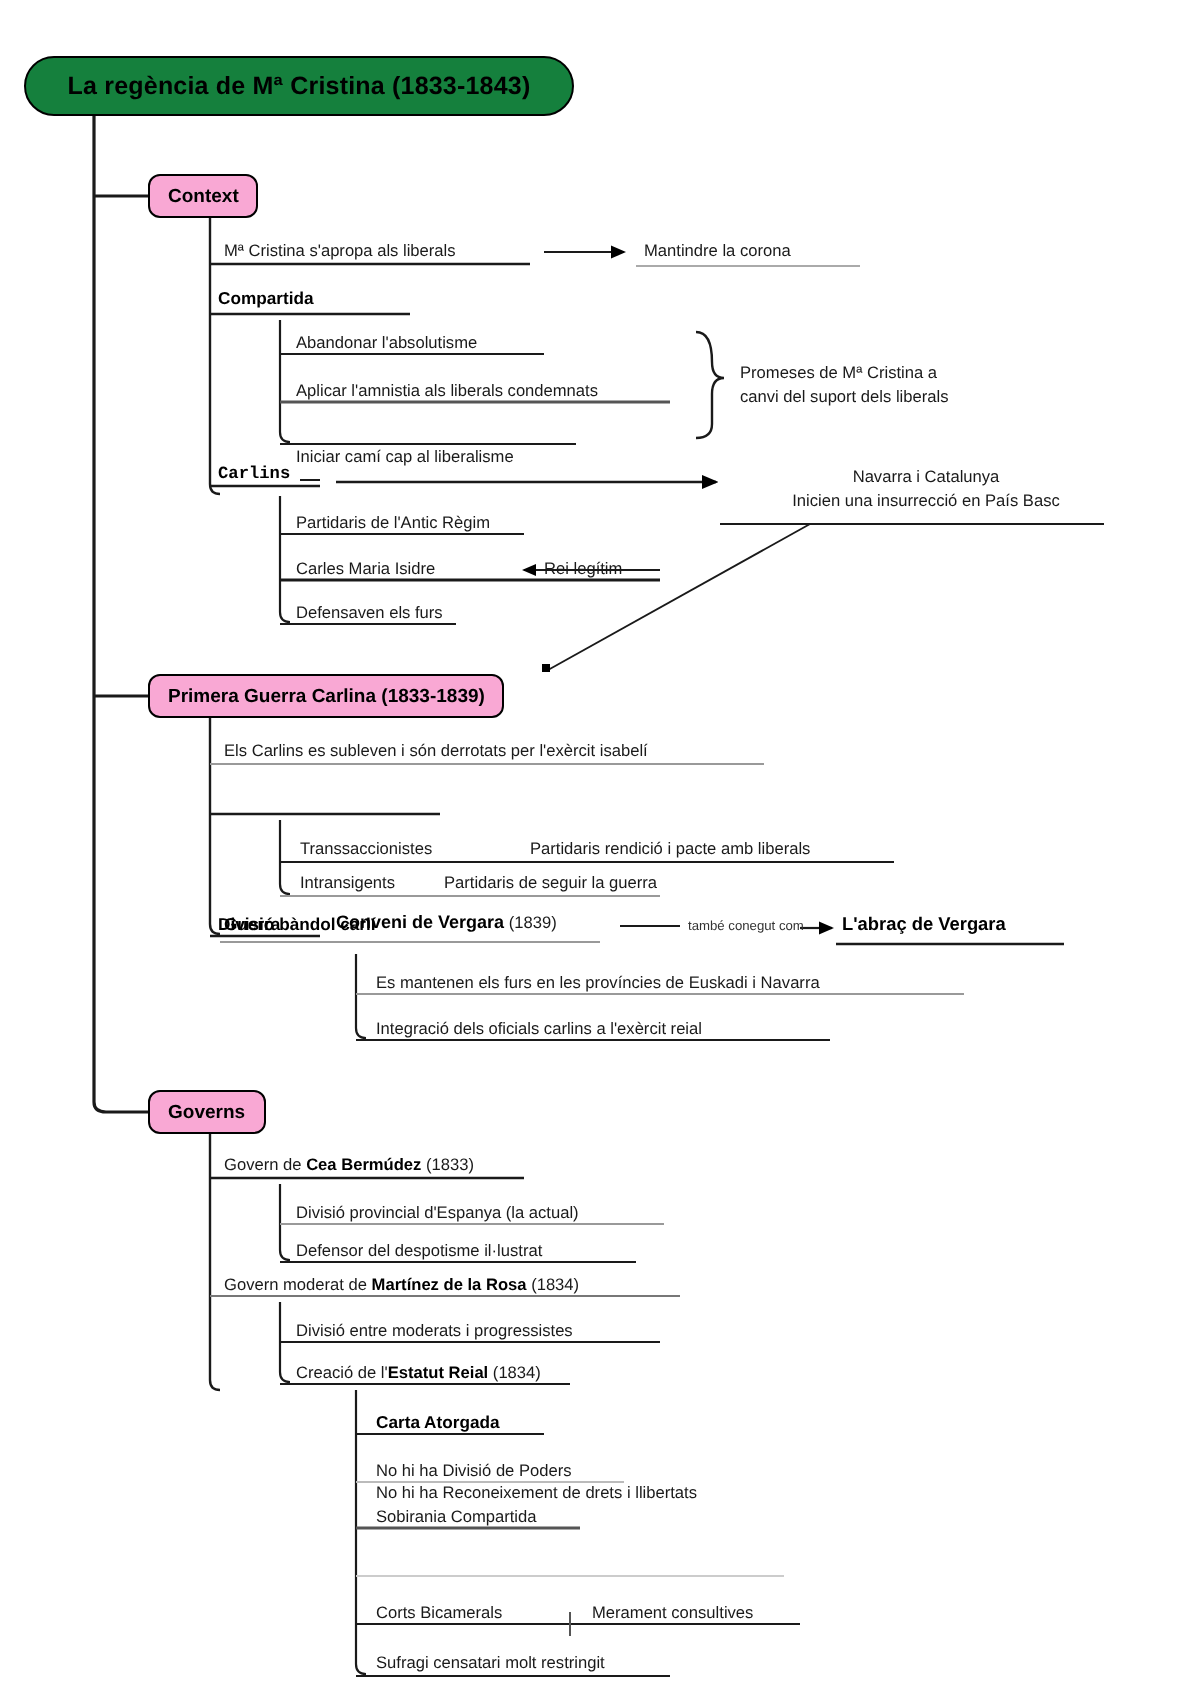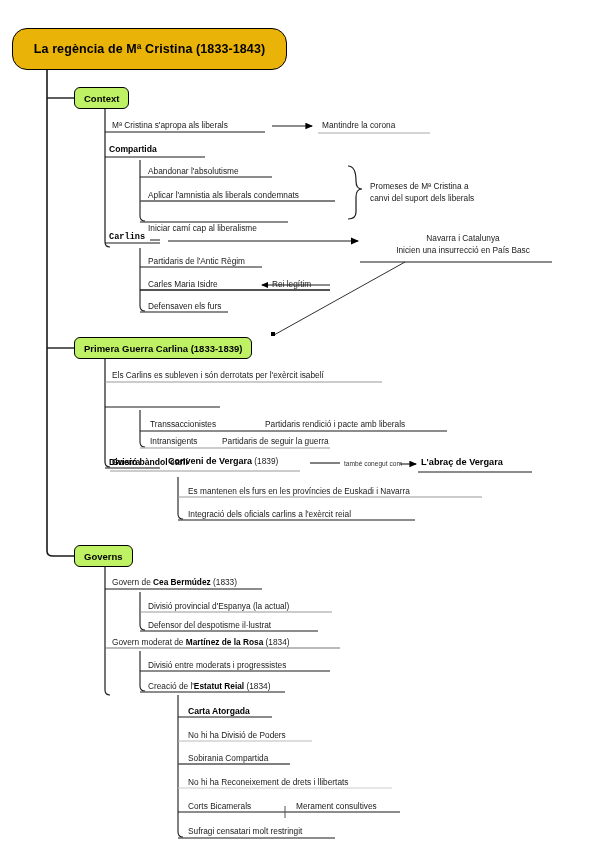--- a/index.html
+++ b/index.html
@@ -17,39 +17,39 @@
   svg#wires{
     position:absolute;
     left:0; top:0;
     width:599px; height:848px;
     pointer-events:none;
   }
   
   .root-box{
     position:absolute;
     left:12px; top:28px;
-    width:275px; height:42px;
+    width:275px; height:30px;
     border:1.6px solid #000;
     border-radius:15px;
     box-sizing:border-box;
-    background:#eab308;
+    background:#15803d;
     display:flex; align-items:center; justify-content:center;
   }
   .root-box .lbl{
     font-size:12.5px;
     font-weight:bold;
     letter-spacing:.1px;
   }
   
   .l1-box{
     position:absolute;
     border:1.4px solid #000;
     border-radius:6px;
     box-sizing:border-box;
-    background:#bef264;
+    background:#f9a8d4;
     height:22px;
     display:flex; align-items:center; justify-content:center;
   }
   .l1-box .lbl{
     font-size:9.5px;
     font-weight:bold;
     padding:0 9px;
   }
   
   .leaf{
@@ -259,18 +259,18 @@
 
   <div class="leaf" style="left:148px; top:661px;">Divisió entre moderats i progressistes</div>
 
   <div class="leaf" style="left:148px; top:682px;">
     <span>Creació de l'</span><span class="bold">Estatut Reial</span><span> (1834)</span>
   </div>
 
   <div class="leaf b" style="left:188px; top:707px;">Carta Atorgada</div>
   <div class="leaf" style="left:188px; top:731px;">No hi ha Divisió de Poders</div>
   <div class="leaf" style="left:188px; top:754px;">Sobirania Compartida</div>
-  <div class="leaf" style="left:188px; top:778px;">No hi ha Reconeixement de drets i llibertats</div>
+  <div class="leaf" style="left:188px; top:742px;">No hi ha Reconeixement de drets i llibertats</div>
   <div class="leaf" style="left:188px; top:802px;">Corts Bicamerals</div>
   <div class="leaf" style="left:296px; top:802px;">Merament consultives</div>
   <div class="leaf" style="left:188px; top:827px;">Sufragi censatari molt restringit</div>
 
 </div>
 
 </body></html>

